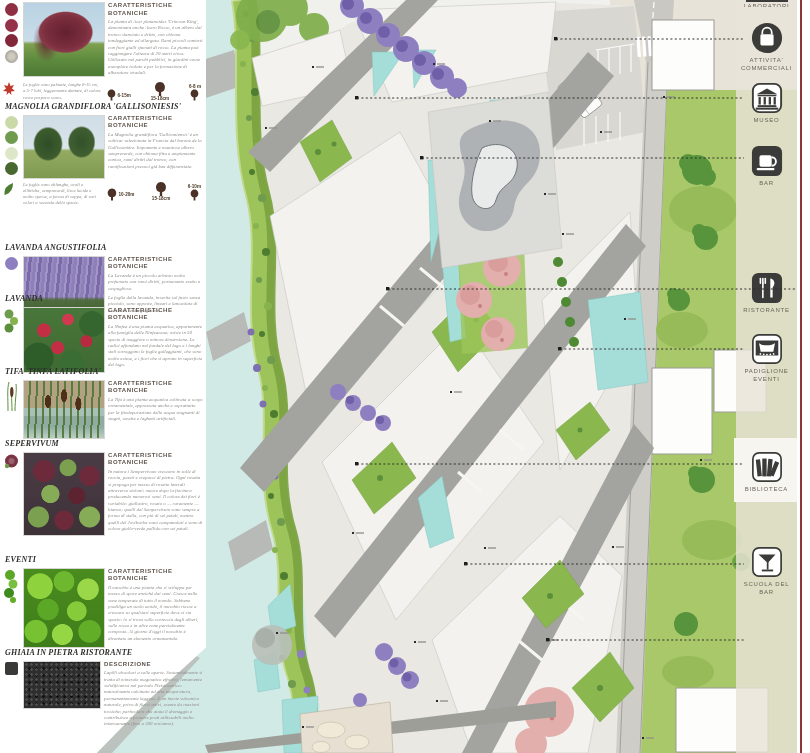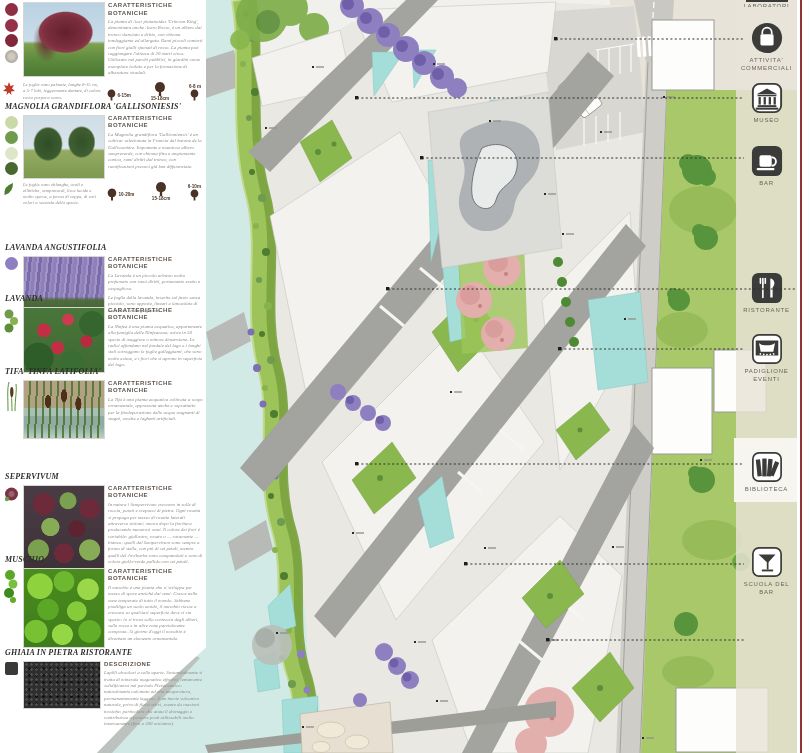--- a/index.html
+++ b/index.html
@@ -538,40 +538,40 @@
             </svg>
         </div>
         <div class="photo photo-tifa"></div>
         <div class="pdesc">
           <h4>CARATTERISTICHE BOTANICHE</h4>
           <p>La Tifa è una pianta acquatica coltivata a scopo ornamentale, apprezzata anche e soprattutto per la fitodepurazione delle acque stagnanti di stagni, vasche e laghetti artificiali.</p>
         </div>
       </div>
     </section>
 
-    <section class="plant-sec" style="top:473px">
+    <section class="plant-sec" style="top:440px">
       <h3 class="ptitle">SEPERVIVUM</h3>
       <div class="prow">
         <div class="swcol">
           <svg width="15" height="16" viewBox="0 0 15 16">
               <circle cx="7.5" cy="8" r="6.5" fill="#7a3544"></circle>
               <circle cx="7.5" cy="8" r="3" fill="#9a6070"></circle>
               <circle cx="3" cy="13" r="2.2" fill="#6f9b4f"></circle>
             </svg>
         </div>
         <div class="photo photo-semperv"></div>
         <div class="pdesc">
           <h4>CARATTERISTICHE BOTANICHE</h4>
           <p>In natura i Sempervivum crescono in zolle di roccia, pareti e crepacci di pietra. Ogni rosetta si propaga per mezzo di rosette laterali attraverso stoloni; muore dopo la fioritura producendo numerosi semi. Il colore dei fiori è variabile: giallastro, rosato o — raramente — bianco; quelli del Sempervivum sono sempre a forma di stella, con più di sei petali, mentre quelli del Jovibarba sono campanulati e sono di colore giallo-verde pallido con sei petali.</p>
         </div>
       </div>
     </section>
 
     <section class="plant-sec" style="top:556px">
-      <h3 class="ptitle">MUSCHIO</h3>
+      <h3 class="ptitle">EVENTI</h3>
       <div class="prow">
         <div class="swcol">
           <svg width="15" height="34" viewBox="0 0 15 34">
               <circle cx="6" cy="6" r="5" fill="#5aa826"></circle>
               <circle cx="9" cy="15" r="4.5" fill="#7ac040"></circle>
               <circle cx="5" cy="24" r="5" fill="#3f8c1e"></circle>
               <circle cx="9" cy="31" r="3" fill="#62ae28"></circle>
             </svg>
         </div>
         <div class="photo photo-muschio"></div>

